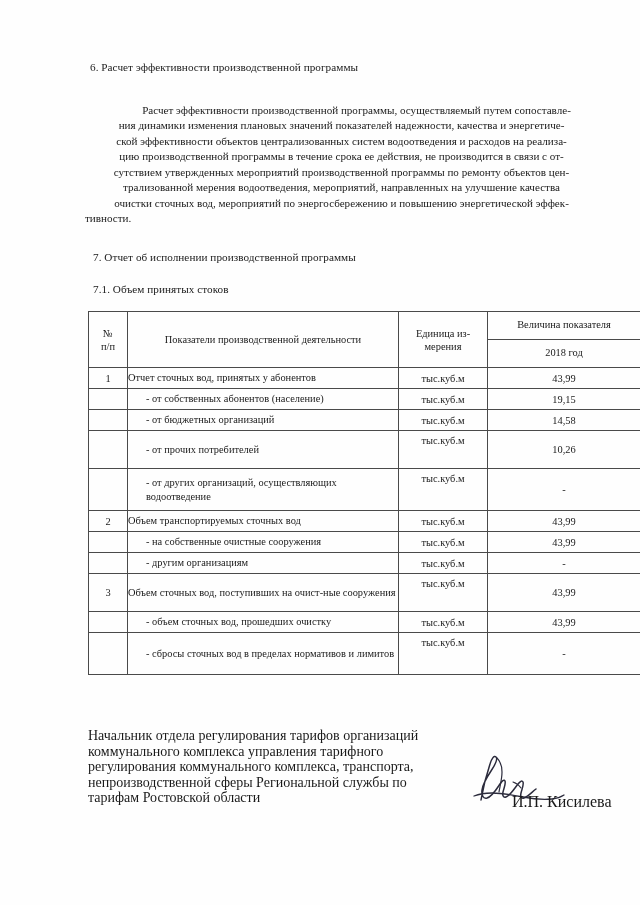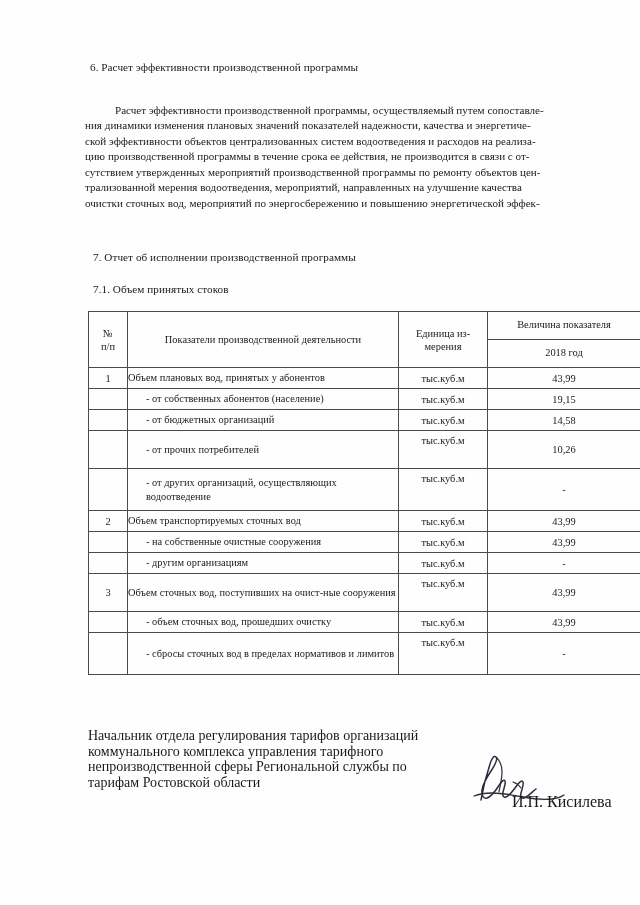--- a/index.html
+++ b/index.html
@@ -49,21 +49,21 @@
     line-height: 15.45px;
     text-align: justify;
     margin: 0;
   }
   .para .ln {
     display: block;
     white-space: nowrap;
   }
   .para .ln.j {
     display: flex;
-    justify-content: flex-start;
+    justify-content: center;
   }
   .para .ln.j::after { content: ""; }
   .indent { display: inline-block; width: 30px; }
 
   
   .tbl-wrap {
     position: absolute;
     top: 311px;
     left: 3px;
     width: 548px;
@@ -161,20 +161,21 @@
       <span class="ln j">
           <span class="indent"></span>
           <span>Расчет эффективности производственной программы, осуществляемый путем сопоставле-</span>
         </span>
       <span class="ln j">ния динамики изменения плановых значений показателей надежности, качества и энергетиче-</span>
       <span class="ln j">ской эффективности объектов централизованных систем водоотведения и расходов на реализа-</span>
       <span class="ln j">цию производственной программы в течение срока ее действия, не производится в связи с от-</span>
       <span class="ln j">сутствием утвержденных мероприятий производственной программы по ремонту объектов цен-</span>
       <span class="ln j">трализованной мерения водоотведения, мероприятий, направленных на улучшение качества</span>
       <span class="ln j">очистки сточных вод, мероприятий по энергосбережению и повышению энергетической эффек-</span>
+      <span class="ln">тивности.</span>
     </div>
 
     <p class="heading" id="sec7-heading">7. Отчет об исполнении производственной программы</p>
 
     <p class="heading" id="sec71-heading">7.1. Объем принятых стоков</p>
 
     <div class="tbl-wrap">
       <table class="report">
         <thead>
           <tr>
@@ -190,21 +191,21 @@
             <th class="c-val h-val-top">Величина показателя</th>
           </tr>
           <tr>
             <th class="c-val h-val-bot">2018 год</th>
           </tr>
         </thead>
         <tbody>
 
           <tr class="r-norm">
             <td class="c-num cell-num">1</td>
-            <td class="c-name cell-name">Объем плановых вод, принятых у абонентов</td>
+            <td class="c-name cell-name">Отчет сточных вод, принятых у абонентов</td>
             <td class="c-unit cell-unit">тыс.куб.м</td>
             <td class="c-val cell-val">43,99</td>
           </tr>
 
           <tr class="r-norm">
             <td class="c-num cell-num"></td>
             <td class="c-name cell-name sub">-  от собственных абонентов (население)</td>
             <td class="c-unit cell-unit">тыс.куб.м</td>
             <td class="c-val cell-val">19,15</td>
           </tr>
@@ -272,20 +273,21 @@
             <td class="c-val cell-val">-</td>
           </tr>
 
         </tbody>
       </table>
     </div>
 
     <div class="sig-block">
       <span class="sl">Начальник отдела регулирования тарифов организаций</span>
       <span class="sl">коммунального комплекса управления тарифного</span>
+      <span class="sl">регулирования коммунального комплекса, транспорта,</span>
       <span class="sl">непроизводственной сферы Региональной службы по</span>
       <span class="sl">тарифам Ростовской области</span>
     </div>
 
     <div class="sig-mark">
       <svg viewBox="0 0 108 58" width="108" height="58" aria-hidden="true">
         <g fill="none" stroke="#2b2b3c" stroke-linecap="round" stroke-linejoin="round">
           <path d="M12 48 C14 36, 17 24, 21 12 C22.5 7, 25 3, 27 5 C29 7, 26 13, 22 19 C18 25, 14 31, 13 38 C12.4 43, 14 47, 18 46 C23 44.6, 27 38, 31 32 C33 29, 35 27, 36 29 C37 31.5, 35 36, 34 40 C33.3 43, 34 46, 37 45 C41 43.6, 45 37, 49 32 C51 29.6, 53 28, 54 30 C55 32.4, 53 37, 52 41 C51.3 44, 52 47, 55 46 C59 44.5, 63 40, 67 37" stroke-width="1.5"></path>
           <path d="M5 44 C10 42, 16 41, 23 41 C33 41, 44 43, 54 45 C64 47, 74 48, 83 47 C88 46.4, 92 45, 95 43" stroke-width="1.3"></path>
           <path d="M28 6 C31 9, 33 14, 33 20 C33 27, 31 34, 30 40" stroke-width="1.2"></path>

